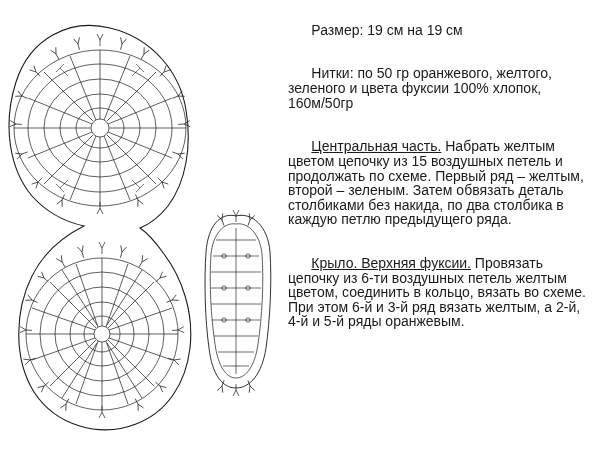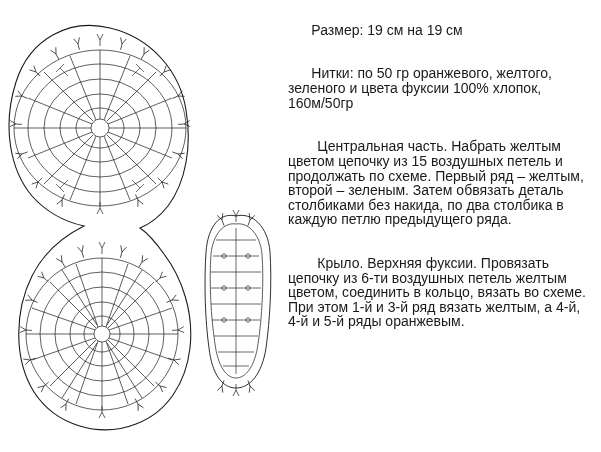--- a/index.html
+++ b/index.html
@@ -36,21 +36,21 @@
     line-height: 14.6px;
     color: #1a1a1a;
   }
   #instructions p {
     margin: 0;
     padding: 0;
     text-align: left;
     white-space: pre-wrap;
   }
   .u {
-    margin-left: 6px;
+    text-decoration: underline;
   }
 </style>
 </head>
 <body>
 
 <div id="page">
 
   <div id="diagram-area">
     <svg width="290" height="452" viewBox="0 0 290 452" xmlns="http://www.w3.org/2000/svg">
       <defs>
@@ -203,21 +203,21 @@
     <p>
       <span>Размер: 19 см на 19 см</span>
     </p>
     <p>
       <span>Нитки: по 50 гр оранжевого, желтого, зеленого и цвета фуксии 100% хлопок, 160м/50гр</span>
     </p>
     <p>
       <span class="u">Центральная часть.</span><span> Набрать желтым цветом цепочку из 15 воздушных петель и продолжать по схеме. Первый ряд – желтым, второй – зеленым. Затем обвязать деталь столбиками без накида, по два столбика в каждую петлю предыдущего ряда.</span>
     </p>
     <p>
-      <span class="u">Крыло. Верхняя фуксии.</span><span> Провязать цепочку из 6-ти воздушных петель желтым цветом, соединить в кольцо, вязать во схеме. При этом 1-й и 3-й ряд вязать желтым, а 4-й, 4-й и 5-й ряды оранжевым.</span>
+      <span class="u">Крыло. Верхняя фуксии.</span><span> Провязать цепочку из 6-ти воздушных петель желтым цветом, соединить в кольцо, вязать во схеме. При этом 6-й и 3-й ряд вязать желтым, а 2-й, 4-й и 5-й ряды оранжевым.</span>
     </p>
     <p>
       
     </p>
 
   </div>
 
 </div>
 
 </body></html>

